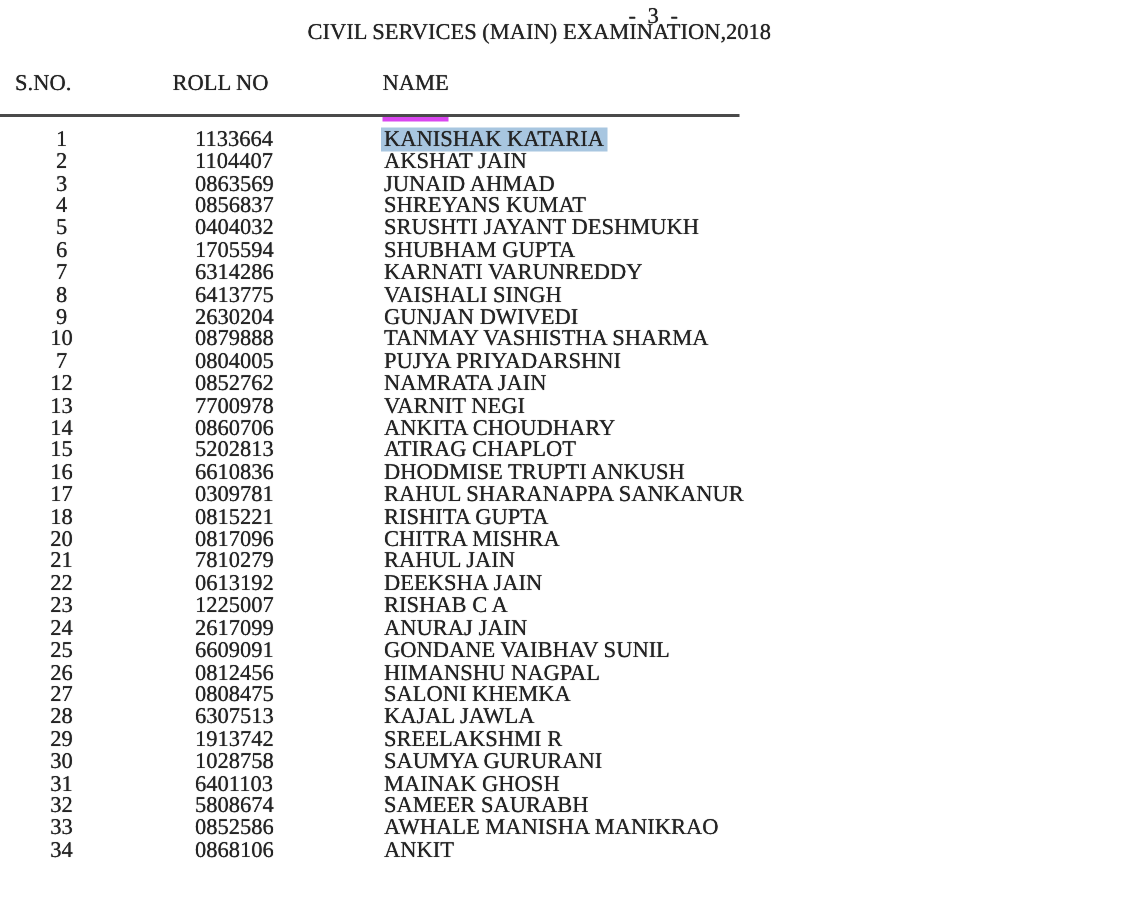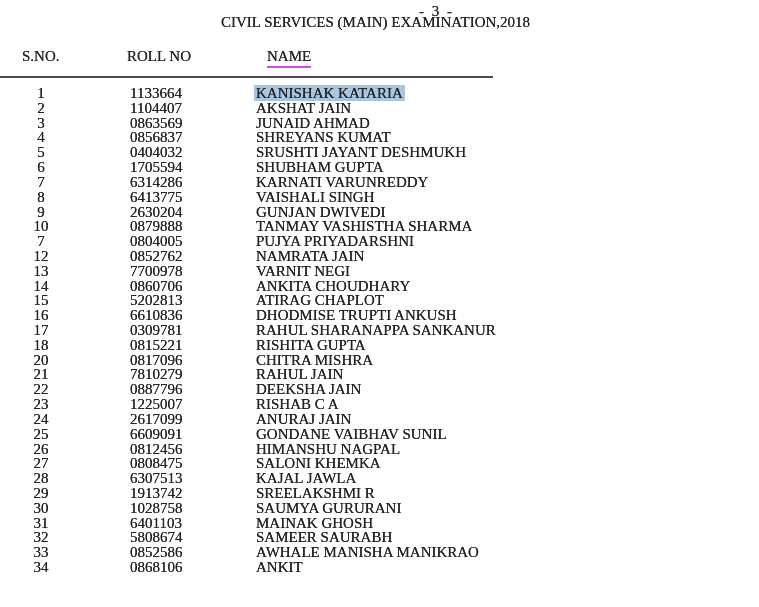--- a/index.html
+++ b/index.html
@@ -21,37 +21,36 @@
     position: absolute;
     top: 3px;
     left: 419px;
     font-size: 15px;
     letter-spacing: 2px;
     white-space: nowrap;
   }
   .doc-title {
     position: absolute;
     top: 14px;
-    left: 221px;
+    left: 205px;
     font-size: 15px;
     white-space: nowrap;
   }
   .col-header {
     position: absolute;
     top: 48px;
     font-size: 15px;
     white-space: nowrap;
-    margin-left: 12px;
   }
   .col-sno  { left: 10px; }
   .col-roll { left: 115px; }
   .col-name {
     left: 255px;
-    padding-bottom: 1px;
-    border-bottom: 2px solid #d946ef;
+    padding-bottom: 12px;
+    border-bottom: 4px solid #d946ef;
   }
   .header-rule {
     position: absolute;
     top: 76px;
     left: 0;
     width: 493px;
     height: 2px;
     background: #4a4a4a;
   }
   .table-body {
@@ -233,21 +232,21 @@
   </div>
       <div class="row">
     <div class="cell sno">21</div>
     <div class="cell roll">7810279</div>
     <div class="cell name">
       <span class="name-text">RAHUL JAIN</span>
     </div>
   </div>
       <div class="row">
     <div class="cell sno">22</div>
-    <div class="cell roll">0887796</div>
+    <div class="cell roll">0613192</div>
     <div class="cell name">
       <span class="name-text">DEEKSHA JAIN</span>
     </div>
   </div>
       <div class="row">
     <div class="cell sno">23</div>
     <div class="cell roll">1225007</div>
     <div class="cell name">
       <span class="name-text">RISHAB C A</span>
     </div>

